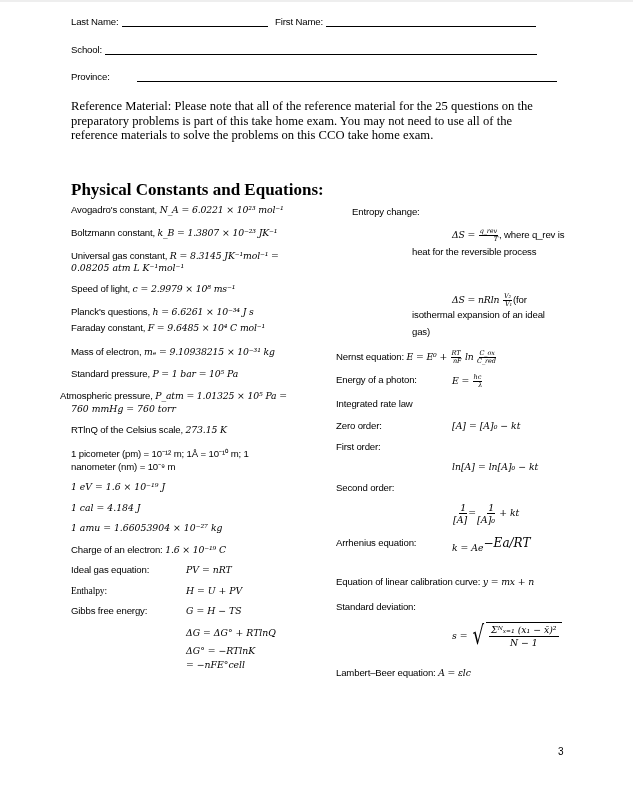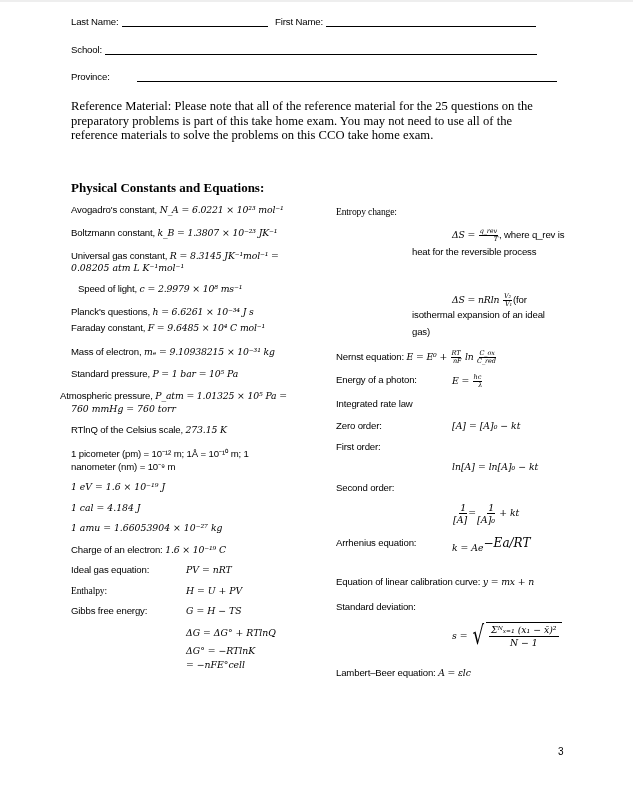--- a/index.html
+++ b/index.html
@@ -4,21 +4,21 @@
 <style>
   html, body { margin: 0; padding: 0; background: #ffffff; }
   body { width: 633px; height: 788px; position: relative; overflow: hidden; color: #000; }
   .topline { position: absolute; left: 0; top: 0; width: 633px; height: 2px; background: #eeeeee; }
   .sans { font-family: "Liberation Sans", sans-serif; font-size: 9.6px; letter-spacing: -0.15px; }
   .math { font-family: "DejaVu Serif", serif; font-style: italic; font-size: 9.3px; }
   .abs { position: absolute; white-space: nowrap; }
   .field { position: absolute; display: flex; align-items: flex-end; }
   .field .blank { border-bottom: 1px solid #000; height: 10px; margin-left: 3px; }
   .ref { position: absolute; left: 71px; top: 99px; width: 475px; font-family: "Liberation Serif", serif; font-size: 12.6px; line-height: 14.6px; }
-  .heading { position: absolute; left: 71px; top: 180px; font-family: "Liberation Serif", serif; font-weight: bold; font-size: 13px; }
+  .heading { position: absolute; left: 71px; top: 180px; font-family: "Liberation Serif", serif; font-weight: bold; font-size: 17px; }
   .page-num { position: absolute; left: 558px; top: 746px; font-family: "Liberation Sans", sans-serif; font-size: 10px; }
   .frac { display: inline-flex; flex-direction: column; align-items: flex-end; vertical-align: middle; font-size: 6.5px; line-height: 7px; margin: 4px 1px; }
   .frac .num { border-bottom: 0.8px solid #000; padding: 0 1px; }
   .frac.big { font-size: 9.5px; line-height: 11px; }
   .sqrt-wrap { display: inline-flex; align-items: center; }
   .sqrt-body { border-top: 1px solid #000; display: inline-flex; flex-direction: column; align-items: center; padding: 1px 3px 0 3px; }
   .sqrt-body .num { border-bottom: 0.8px solid #000; padding: 0 2px 1px 2px; }
   .radical { font-size: 26px; font-style: normal; line-height: 26px; transform: scaleX(0.7); }
   sup, sub { font-size: 12px; }
 </style>
@@ -55,21 +55,21 @@
 <div class="abs sans" style="left:71px; top:227px;">
   <span>Boltzmann constant,</span>
   <span class="math">k_B = 1.3807 × 10⁻²³ JK⁻¹</span>
 </div>
 <div class="abs sans" style="left:71px; top:250px;">
   <span>Universal gas constant,</span>
   <span class="math">R = 8.3145 JK⁻¹mol⁻¹ =</span>
 </div>
 <div class="abs math" style="left:71px; top:262px;">0.08205 atm L K⁻¹mol⁻¹</div>
 
-<div class="abs sans" style="left:71px; top:283px;margin-left:7px;">
+<div class="abs sans" style="left:71px; top:283px;">
   <span>Speed of light,</span>
   <span class="math">c = 2.9979 × 10⁸ ms⁻¹</span>
 </div>
 <div class="abs sans" style="left:71px; top:306px;">
   <span>Planck's questions,</span>
   <span class="math">h = 6.6261 × 10⁻³⁴ J s</span>
 </div>
 <div class="abs sans" style="left:71px; top:322px;">
   <span>Faraday constant,</span>
   <span class="math">F = 9.6485 × 10⁴ C mol⁻¹</span>
@@ -104,21 +104,21 @@
 <div class="abs sans" style="left:71px; top:564px;">Ideal gas equation:</div>
 <div class="abs math" style="left:186px; top:564px;">PV = nRT</div>
 <div class="abs sans" style="left:71px; top:585px;font-family:Liberation Serif, serif;">Enthalpy:</div>
 <div class="abs math" style="left:186px; top:585px;">H = U + PV</div>
 <div class="abs sans" style="left:71px; top:605px;">Gibbs free energy:</div>
 <div class="abs math" style="left:186px; top:605px;">G = H − TS</div>
 <div class="abs math" style="left:186px; top:627px;">ΔG = ΔG° + RTlnQ</div>
 <div class="abs math" style="left:186px; top:645px;">ΔG° = −RTlnK</div>
 <div class="abs math" style="left:186px; top:659px;">= −nFE°cell</div>
 
-<div class="abs sans" style="left:336px; top:206px;font-family:Liberation Serif, serif;">Entropy change:</div>
+<div class="abs sans" style="left:352px; top:206px;">Entropy change:</div>
 <div class="abs sans" style="left:452px; top:224px;">
   <span class="math">ΔS =</span>
   <span class="frac math">
       <span class="num">q_rev</span>
       <span>T</span>
     </span><span>, where q_rev is</span>
 </div>
 <div class="abs sans" style="left:412px; top:246px;">heat for the reversible process</div>
 <div class="abs sans" style="left:452px; top:289px;">
   <span class="math">ΔS = nRln</span>

